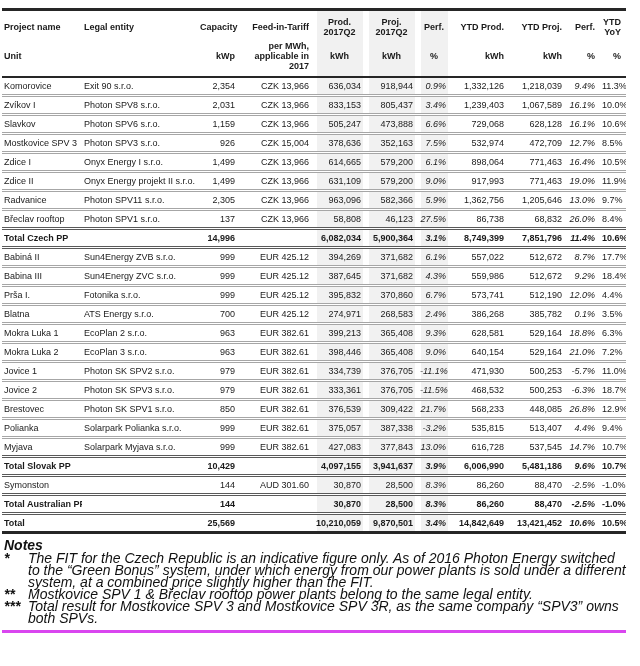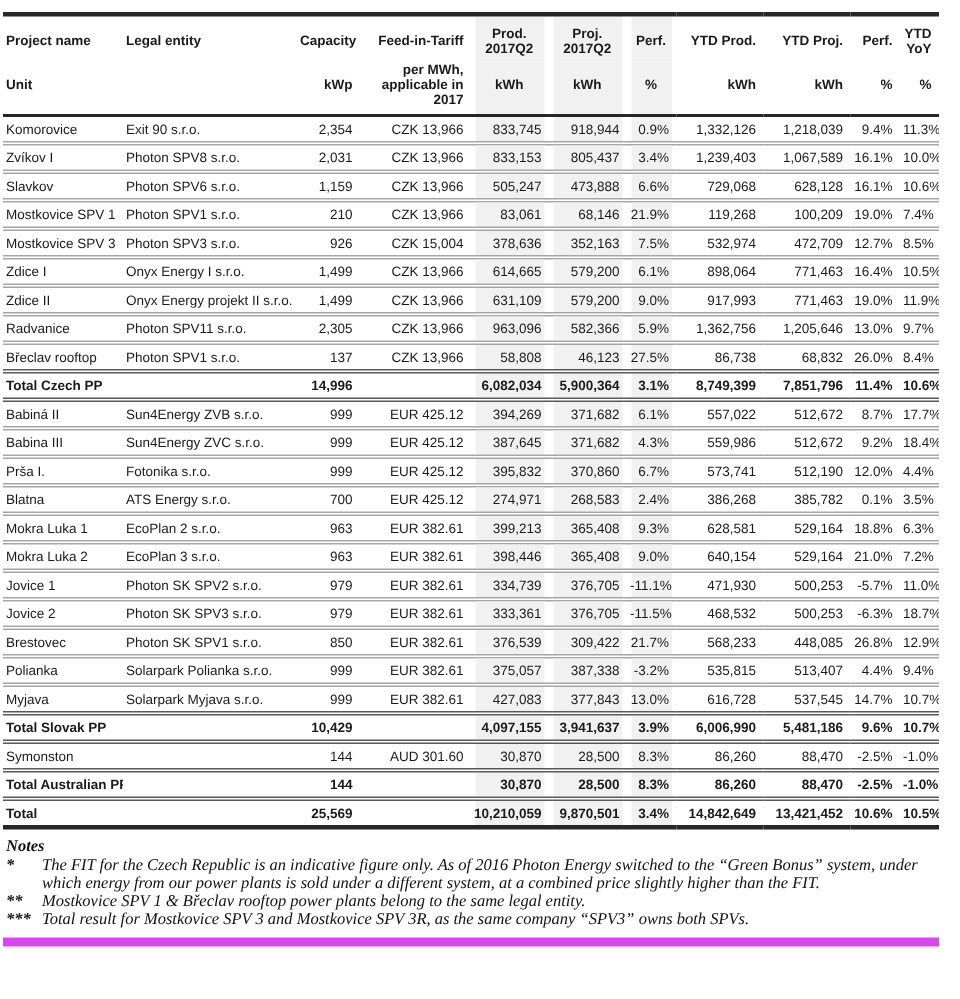--- a/index.html
+++ b/index.html
@@ -23,21 +23,21 @@
     padding: 3px 6px 3px 2px;
     line-height: 10px;
     vertical-align: middle;
     overflow: hidden;
     white-space: nowrap;
   }
   td.wrap { white-space: normal; }
   td.num { text-align: right; padding-right: 5px; }
   td.left { text-align: left; }
   td.ctr { text-align: center; padding-right: 3px; }
-  td.ital { }
+  td.ital { font-style: italic; }
 
   
   td.shade {
     background: linear-gradient(#f1f1f1, #f1f1f1) no-repeat 3px 0 / calc(100% - 6px) 100%;
   }
 
   
   thead td { font-weight: bold; }
   tr.h-label > td { border-top: 3px solid #262626; padding-top: 6px; padding-bottom: 2px; height: 26px; white-space: normal; }
   tr.h-unit  > td { border-bottom: 2px solid #262626; padding-top: 2px; padding-bottom: 5px; height: 38px; white-space: normal; }
@@ -49,26 +49,25 @@
   tr.b-thick > td { border-bottom: 3px solid #262626; }
   tr.t-dark  > td { border-top: 3px double #595959; }
 
   tr.subtotal-row > td, tr.total-row > td { font-weight: bold; }
 
   
   .notes {
     width: 624px;
     margin-top: 3px;
     padding: 2px 0 6px 2px;
-    border-bottom: 6px solid #d946ef;
-    font-size: 11px;
+    border-bottom: 3px solid #d946ef;
+    font-size: 14px;
     font-style: italic;
     line-height: 12px;
     color: #111111;
-    font-family: Liberation Serif, serif;
   }
   .notes-title { font-weight: bold; font-style: italic; margin-bottom: 1px; }
   .note { display: flex; }
   .note-marker { width: 24px; flex: 0 0 24px; font-weight: bold; }
   .note-text { flex: 1 1 auto; }
 </style>
 </head>
 <body>
 
 <div class="page">
@@ -113,21 +112,21 @@
           <td class="num wrap">%</td>
           <td class="num wrap">%</td>
         </tr>
       </thead>
     <tbody>
         <tr class="data-row b-light">
           <td class="left">Komorovice</td>
           <td class="left">Exit 90 s.r.o.</td>
           <td class="num">2,354</td>
           <td class="num">CZK 13,966</td>
-          <td class="num shade">833,745</td>
+          <td class="num shade">636,034</td>
           <td class="num shade">918,944</td>
           <td class="num shade ital">0.9%</td>
           <td class="num">1,332,126</td>
           <td class="num">1,218,039</td>
           <td class="num ital">9.4%</td>
           <td class="num">11.3%</td>
         </tr>
         <tr class="data-row b-light">
           <td class="left">Zvíkov I</td>
           <td class="left">Photon SPV8 s.r.o.</td>
@@ -146,33 +145,20 @@
           <td class="left">Photon SPV6 s.r.o.</td>
           <td class="num">1,159</td>
           <td class="num">CZK 13,966</td>
           <td class="num shade">505,247</td>
           <td class="num shade">473,888</td>
           <td class="num shade ital">6.6%</td>
           <td class="num">729,068</td>
           <td class="num">628,128</td>
           <td class="num ital">16.1%</td>
           <td class="num">10.6%</td>
-        </tr>
-        <tr class="data-row b-light">
-          <td class="left">Mostkovice SPV 1</td>
-          <td class="left">Photon SPV1 s.r.o.</td>
-          <td class="num">210</td>
-          <td class="num">CZK 13,966</td>
-          <td class="num shade">83,061</td>
-          <td class="num shade">68,146</td>
-          <td class="num shade ital">21.9%</td>
-          <td class="num">119,268</td>
-          <td class="num">100,209</td>
-          <td class="num ital">19.0%</td>
-          <td class="num">7.4%</td>
         </tr>
         <tr class="data-row b-light">
           <td class="left">Mostkovice SPV 3</td>
           <td class="left">Photon SPV3 s.r.o.</td>
           <td class="num">926</td>
           <td class="num">CZK 15,004</td>
           <td class="num shade">378,636</td>
           <td class="num shade">352,163</td>
           <td class="num shade ital">7.5%</td>
           <td class="num">532,974</td>

